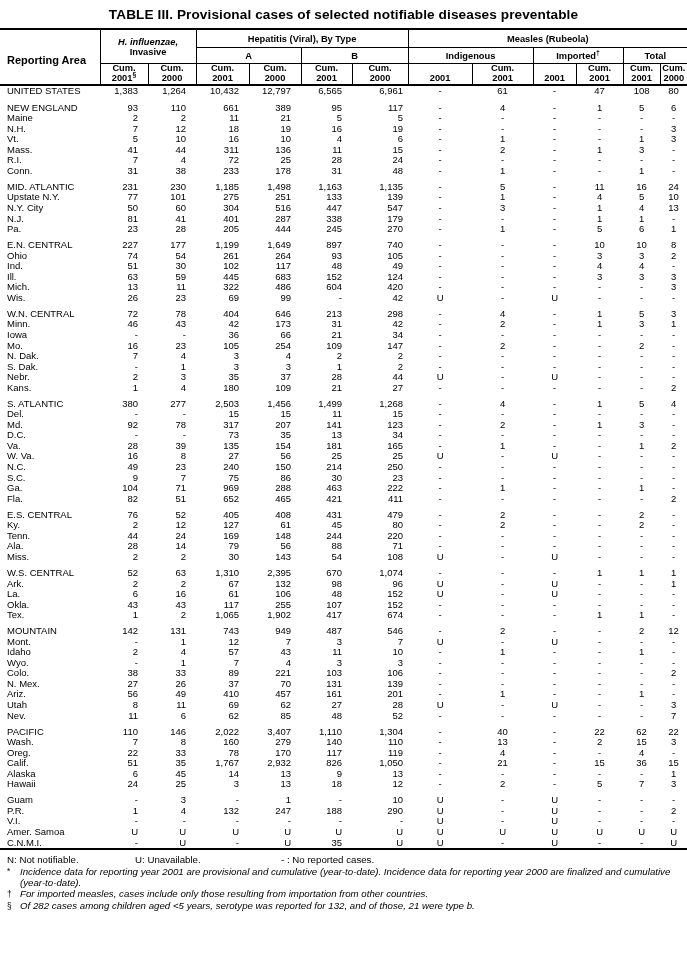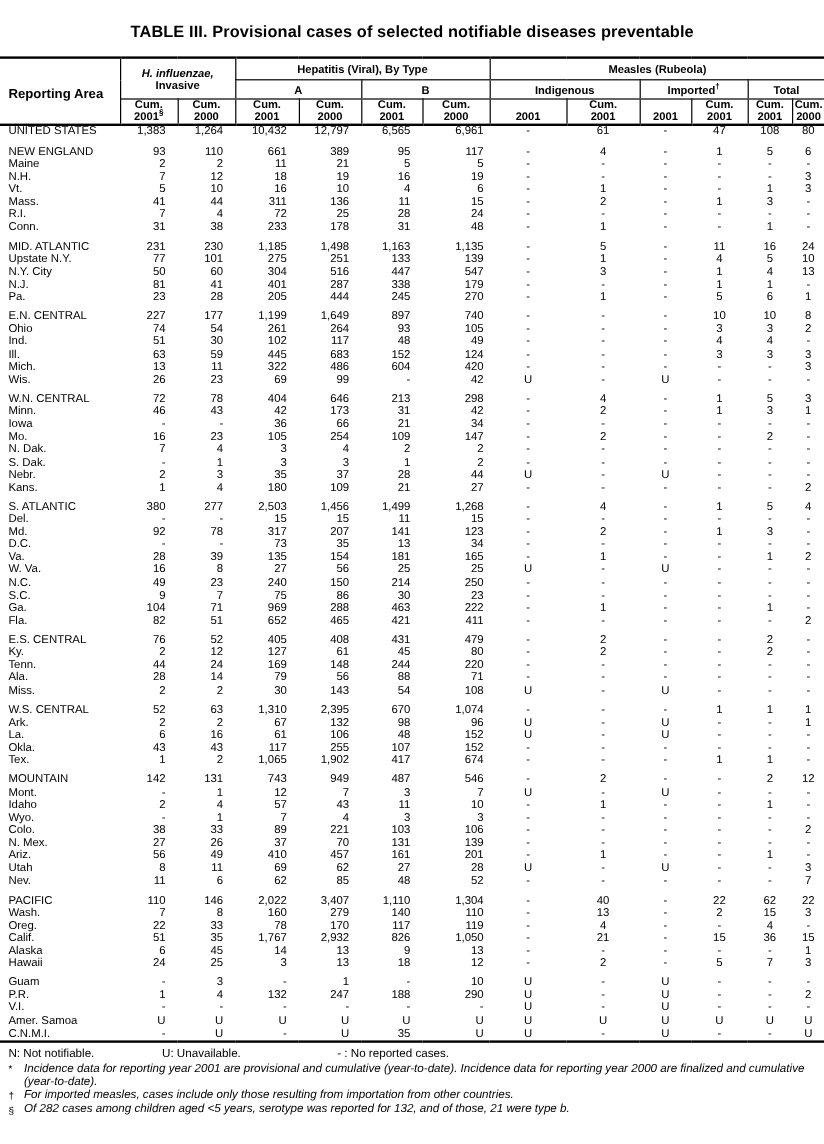--- a/index.html
+++ b/index.html
@@ -6,21 +6,21 @@
   html, body { margin: 0; padding: 0; }
   body {
     width: 687px; height: 953px;
     background: #ffffff; color: #000;
     font-family: "Liberation Sans", "DejaVu Sans", sans-serif;
     overflow: hidden;
   }
   .page { padding-top: 7px; }
   .title {
     font-weight: 700; font-size: 13.6px; line-height: 15.8px;
-    text-align: center; letter-spacing: 0.1px; margin: 12px 10px;
+    text-align: center; letter-spacing: 0.1px; margin: 0 10px;
   }
   table.mmwr {
     border-collapse: collapse; table-layout: fixed;
     width: 687px; margin-top: 5px;
   }
   thead th { font-size: 9.3px; font-weight: 700; padding: 0; text-align: center; vertical-align: middle; }
   tr.hrow1 th { border-top: 2.6px solid #000; height: 19px; }
   tr.hrow2 th { height: 16px; }
   tr.hrow3 th { height: 14px; vertical-align: bottom; padding-bottom: 1px; border-bottom: 2.6px solid #000; line-height: 9.6px; }
   th.bl { border-left: 1.3px solid #000; }

